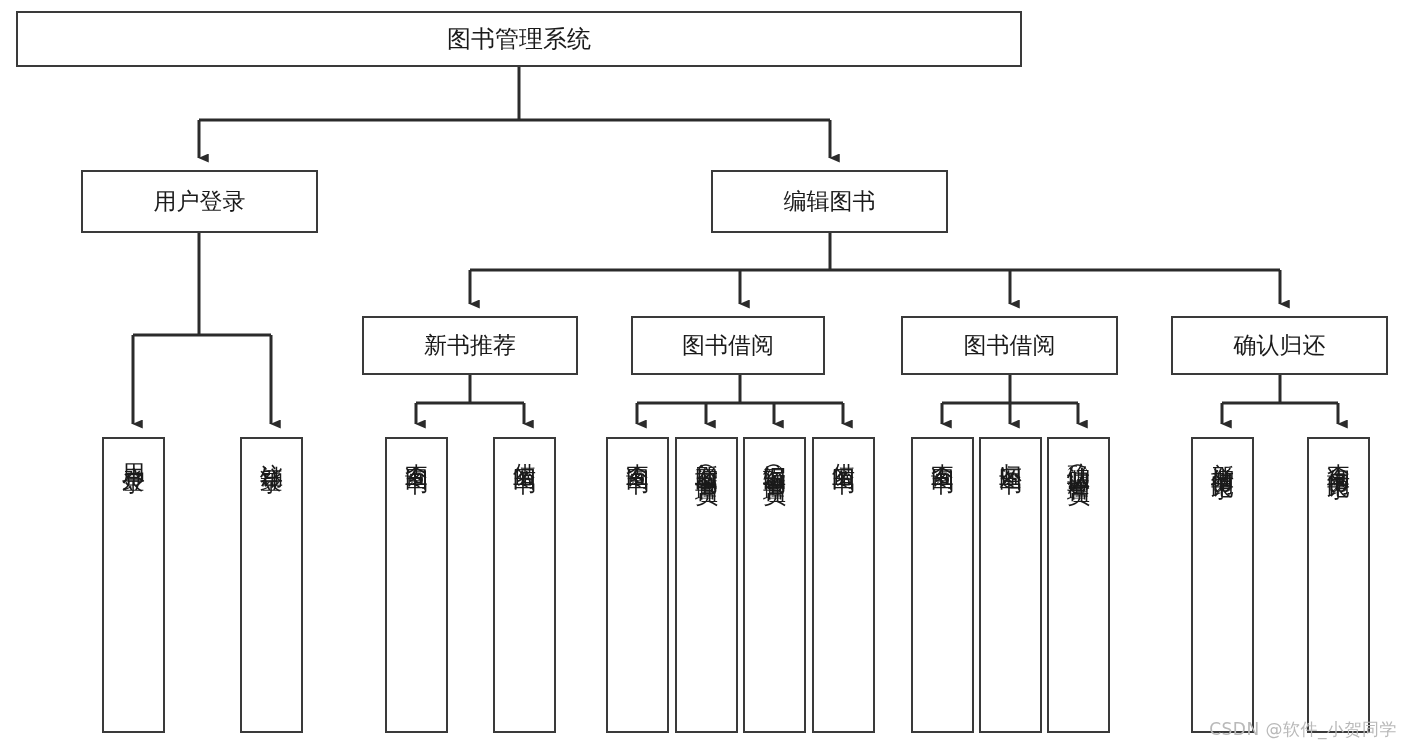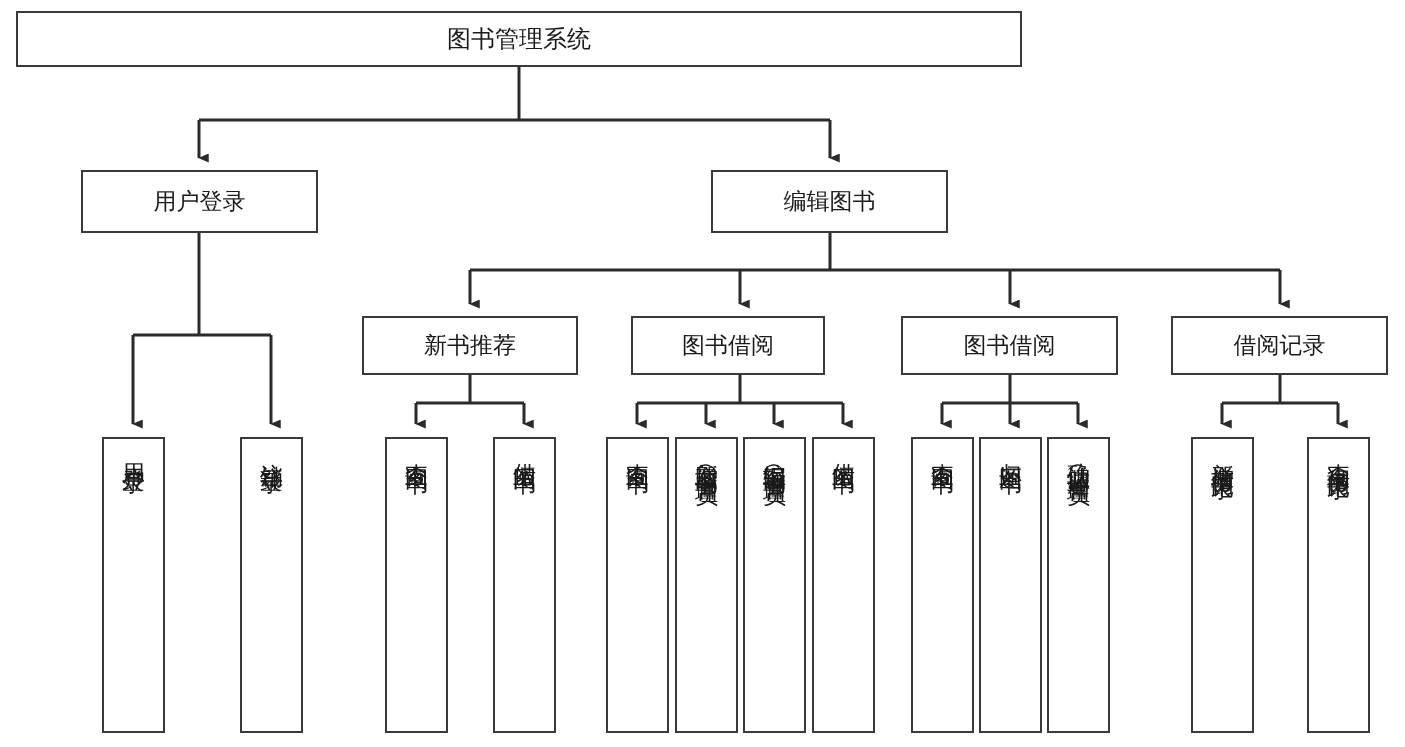--- a/index.html
+++ b/index.html
@@ -147,21 +147,21 @@
 
   <div class="node horizontal" style="left:631px; top:316px; width:194px; height:59px;">
     <span class="label">图书借阅</span>
   </div>
 
   <div class="node horizontal" style="left:901px; top:316px; width:217px; height:59px;">
     <span class="label">图书借阅</span>
   </div>
 
   <div class="node horizontal" style="left:1171px; top:316px; width:217px; height:59px;">
-    <span class="label">借阅记录</span>
+    <span class="label">确认归还</span>
   </div>
 
   <div class="node vertical" style="left:102px; top:437px; width:63px; height:296px;">
     <span class="label">用户登录</span>
   </div>
 
   <div class="node vertical" style="left:240px; top:437px; width:63px; height:296px;">
     <span class="label">注销登录</span>
   </div>
 
@@ -202,14 +202,15 @@
   </div>
 
   <div class="node vertical" style="left:1191px; top:437px; width:63px; height:296px;">
     <span class="label">新增借阅记录</span>
   </div>
 
   <div class="node vertical" style="left:1307px; top:437px; width:63px; height:296px;">
     <span class="label">查询借阅记录</span>
   </div>
 
+  <div class="watermark">CSDN @软件_小贺同学</div>
 
 </div>
 
 </body></html>

